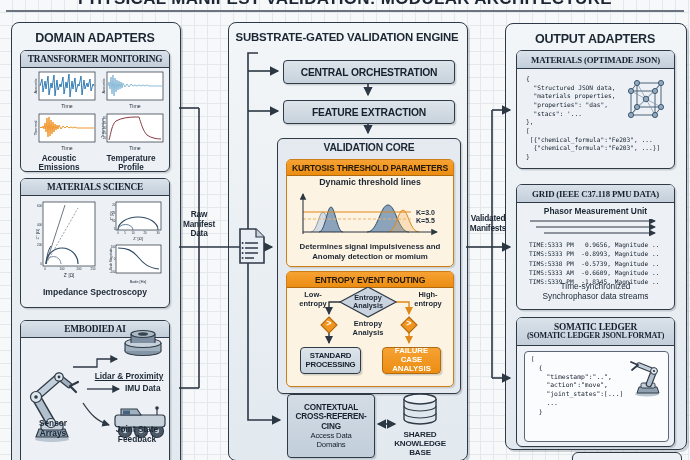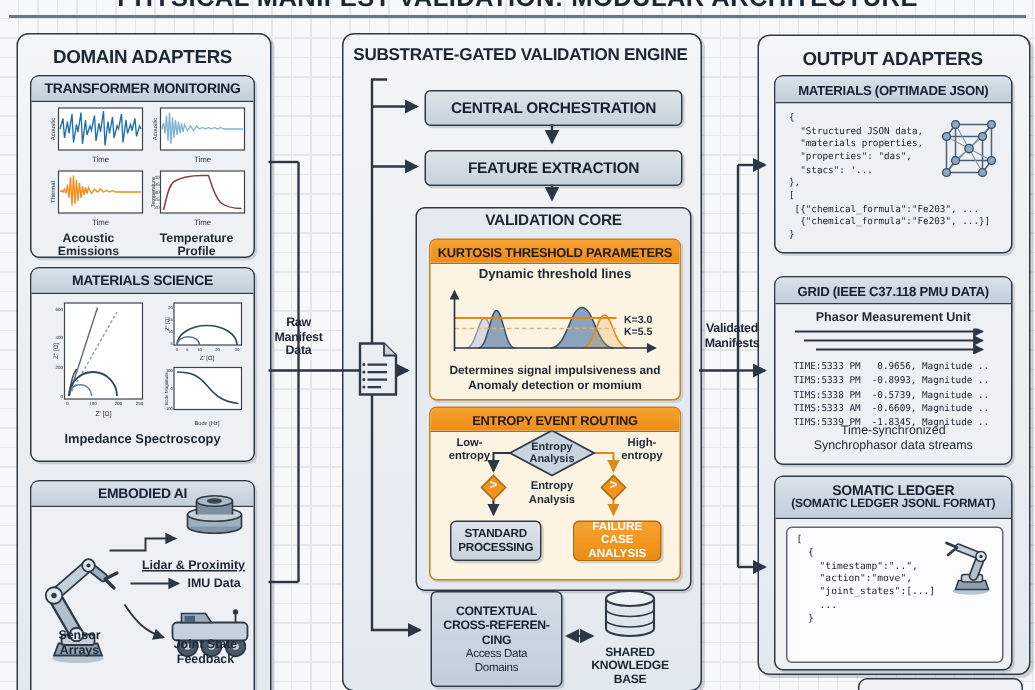--- a/index.html
+++ b/index.html
@@ -11,21 +11,21 @@
       #f7f8fa;}
   .abs{position:absolute;}
   .z1{z-index:1}.z2{z-index:2}.z3{z-index:3}
   .card{border:1.6px solid #2f3a47;border-radius:8px;
     background:linear-gradient(180deg,#f3f6f8,#e2e9ef);
     box-shadow:2px 2px 0 rgba(44,55,68,.2);}
   .sub{border:1.3px solid #2f3a47;border-radius:6px;background:#edf1f5;
     box-shadow:1.5px 1.5px 0 rgba(44,55,68,.18);}
   .bar{background:linear-gradient(180deg,#dae2ea,#c3ceda);border-bottom:1.2px solid #2f3a47;
     border-radius:4.5px 4.5px 0 0;display:flex;align-items:center;justify-content:center;
-    font-weight:800;letter-spacing:-.2px;color:#16202e;}
+    font-weight:800;letter-spacing:-.2px;color:#16202e;font-family:Liberation Serif, serif;}
   .pill{border:1.3px solid #2f3a47;border-radius:4px;
     background:linear-gradient(180deg,#dde4ea,#c7d2dc);
     display:flex;align-items:center;justify-content:center;font-weight:800;
     letter-spacing:-.2px;box-shadow:1.5px 1.5px 0 rgba(44,55,68,.18);color:#16202e;}
   .opanel{border:1.5px solid #cd7e14;border-radius:5px;background:#fcf3e2;
     box-shadow:1.5px 1.5px 0 rgba(44,55,68,.15);}
   .obar{background:linear-gradient(180deg,#f6a233,#ec8d12);border-bottom:1.2px solid #b06a10;
     border-radius:3.5px 3.5px 0 0;display:flex;align-items:center;justify-content:center;
     font-weight:800;letter-spacing:-.2px;color:#24190a;}
   .hd{font-weight:800;color:#1c2734;letter-spacing:-.2px;}

